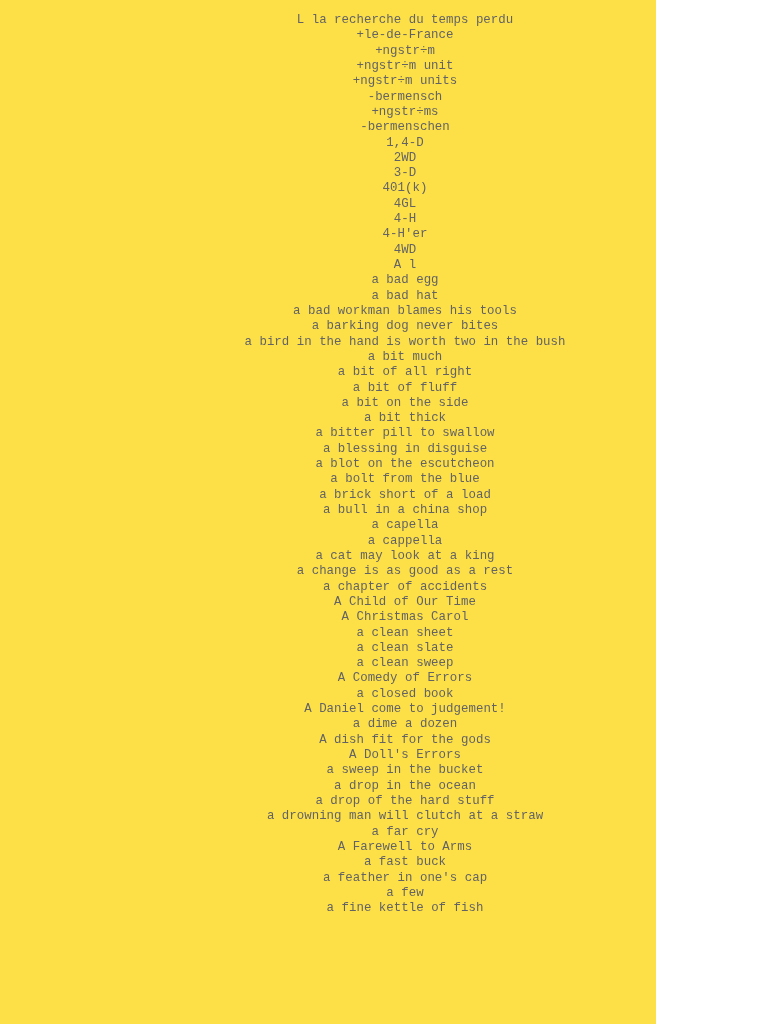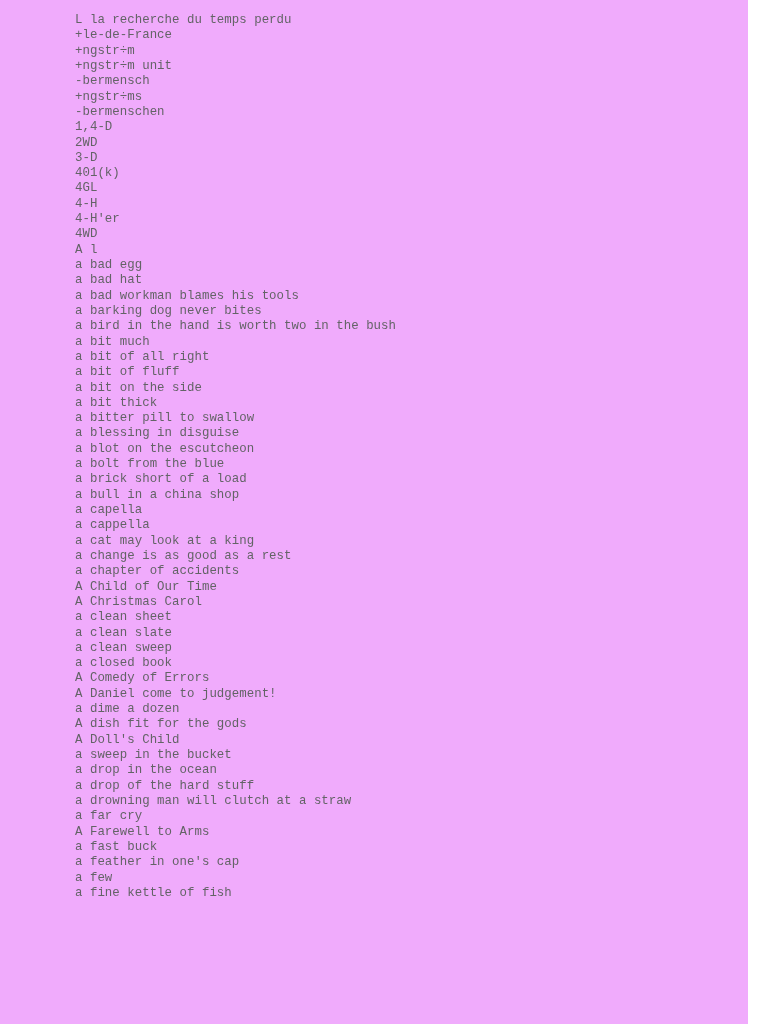--- a/index.html
+++ b/index.html
@@ -11,24 +11,25 @@
 
   body {
     width: 768px;
     height: 1024px;
     overflow: hidden;
     font-family: "Liberation Mono", "DejaVu Sans Mono", monospace;
   }
 
   #page {
     position: relative;
-    width: 748px;
+    width: 656px;
     height: 1024px;
-    background: #f0abfc;
+    background: #fde047;
     box-sizing: border-box;
+    text-align: center;
   }
 
   #text-column {
     position: absolute;
     left: 75px;
     top: 13px;
     width: 660px;
   }
 
   .entry {
@@ -45,20 +46,21 @@
 </style>
 </head>
 <body>
 
 <div id="page">
   <div id="text-column">
       <span class="entry">L la recherche du temps perdu</span>
       <span class="entry">+le-de-France</span>
       <span class="entry">+ngstr÷m</span>
       <span class="entry">+ngstr÷m unit</span>
+      <span class="entry">+ngstr÷m units</span>
       <span class="entry">-bermensch</span>
       <span class="entry">+ngstr÷ms</span>
       <span class="entry">-bermenschen</span>
       <span class="entry">1,4-D</span>
       <span class="entry">2WD</span>
       <span class="entry">3-D</span>
       <span class="entry">401(k)</span>
       <span class="entry">4GL</span>
       <span class="entry">4-H</span>
       <span class="entry">4-H'er</span>
@@ -83,26 +85,26 @@
       <span class="entry">a capella</span>
       <span class="entry">a cappella</span>
       <span class="entry">a cat may look at a king</span>
       <span class="entry">a change is as good as a rest</span>
       <span class="entry">a chapter of accidents</span>
       <span class="entry">A Child of Our Time</span>
       <span class="entry">A Christmas Carol</span>
       <span class="entry">a clean sheet</span>
       <span class="entry">a clean slate</span>
       <span class="entry">a clean sweep</span>
+      <span class="entry">A Comedy of Errors</span>
       <span class="entry">a closed book</span>
-      <span class="entry">A Comedy of Errors</span>
       <span class="entry">A Daniel come to judgement!</span>
       <span class="entry">a dime a dozen</span>
       <span class="entry">A dish fit for the gods</span>
-      <span class="entry">A Doll's Child</span>
+      <span class="entry">A Doll's Errors</span>
       <span class="entry">a sweep in the bucket</span>
       <span class="entry">a drop in the ocean</span>
       <span class="entry">a drop of the hard stuff</span>
       <span class="entry">a drowning man will clutch at a straw</span>
       <span class="entry">a far cry</span>
       <span class="entry">A Farewell to Arms</span>
       <span class="entry">a fast buck</span>
       <span class="entry">a feather in one's cap</span>
       <span class="entry">a few</span>
       <span class="entry">a fine kettle of fish</span>

